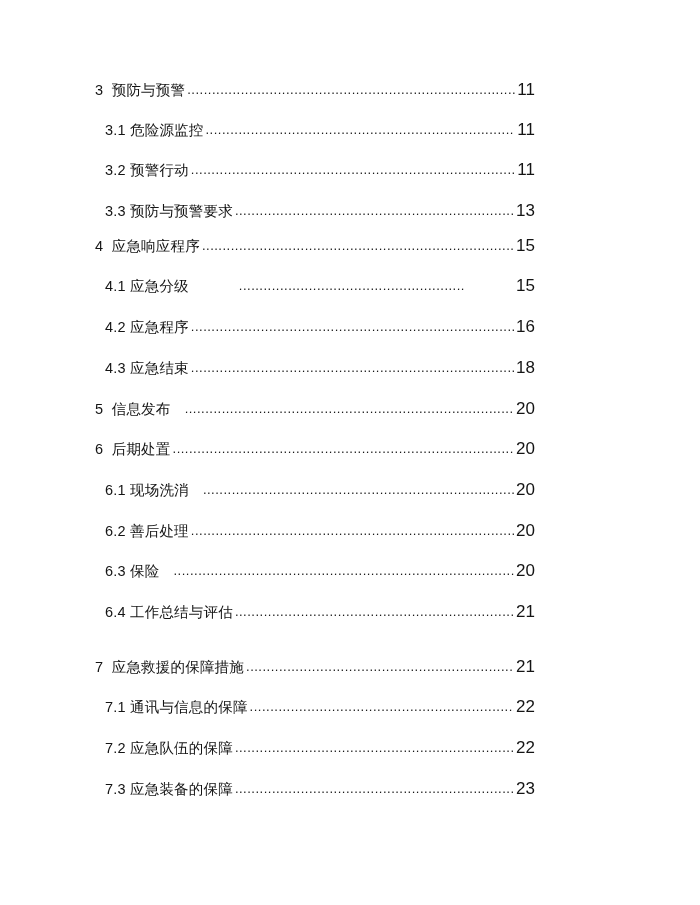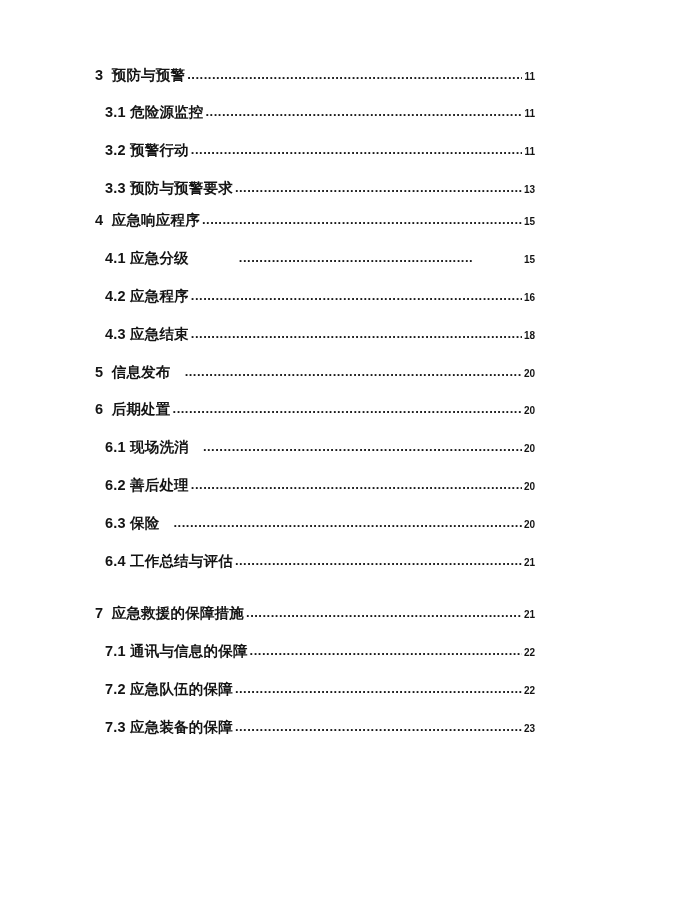--- a/index.html
+++ b/index.html
@@ -17,23 +17,22 @@
   .page {
     position: relative;
     width: 700px;
     height: 905px;
     background: #ffffff;
     box-sizing: border-box;
   }
   .toc {
     position: absolute;
     left: 95px;
-    top: 68px;
+    top: 81px;
     width: 440px;
-    font-weight: bold;
   }
   .toc-row {
     display: flex;
     align-items: baseline;
     font-size: 14.5px;
     line-height: 1.1;
     color: #141414;
     white-space: nowrap;
     margin-bottom: 0;
   }
@@ -51,21 +50,21 @@
     margin: 0 2px;
     position: relative;
     top: -1px;
   }
   .toc-row .gap {
     flex: 1 1 auto;
   }
   .toc-row .page-no {
     flex: 0 0 auto;
     text-align: right;
-    font-size: 10px;
+    font-size: 17px;
   }
   
   .lvl1 { padding-left: 0px; }
   .lvl2 { padding-left: 10px; }
 </style>
 </head>
 <body>
 
 <div class="page">
   <div class="toc" id="toc">

